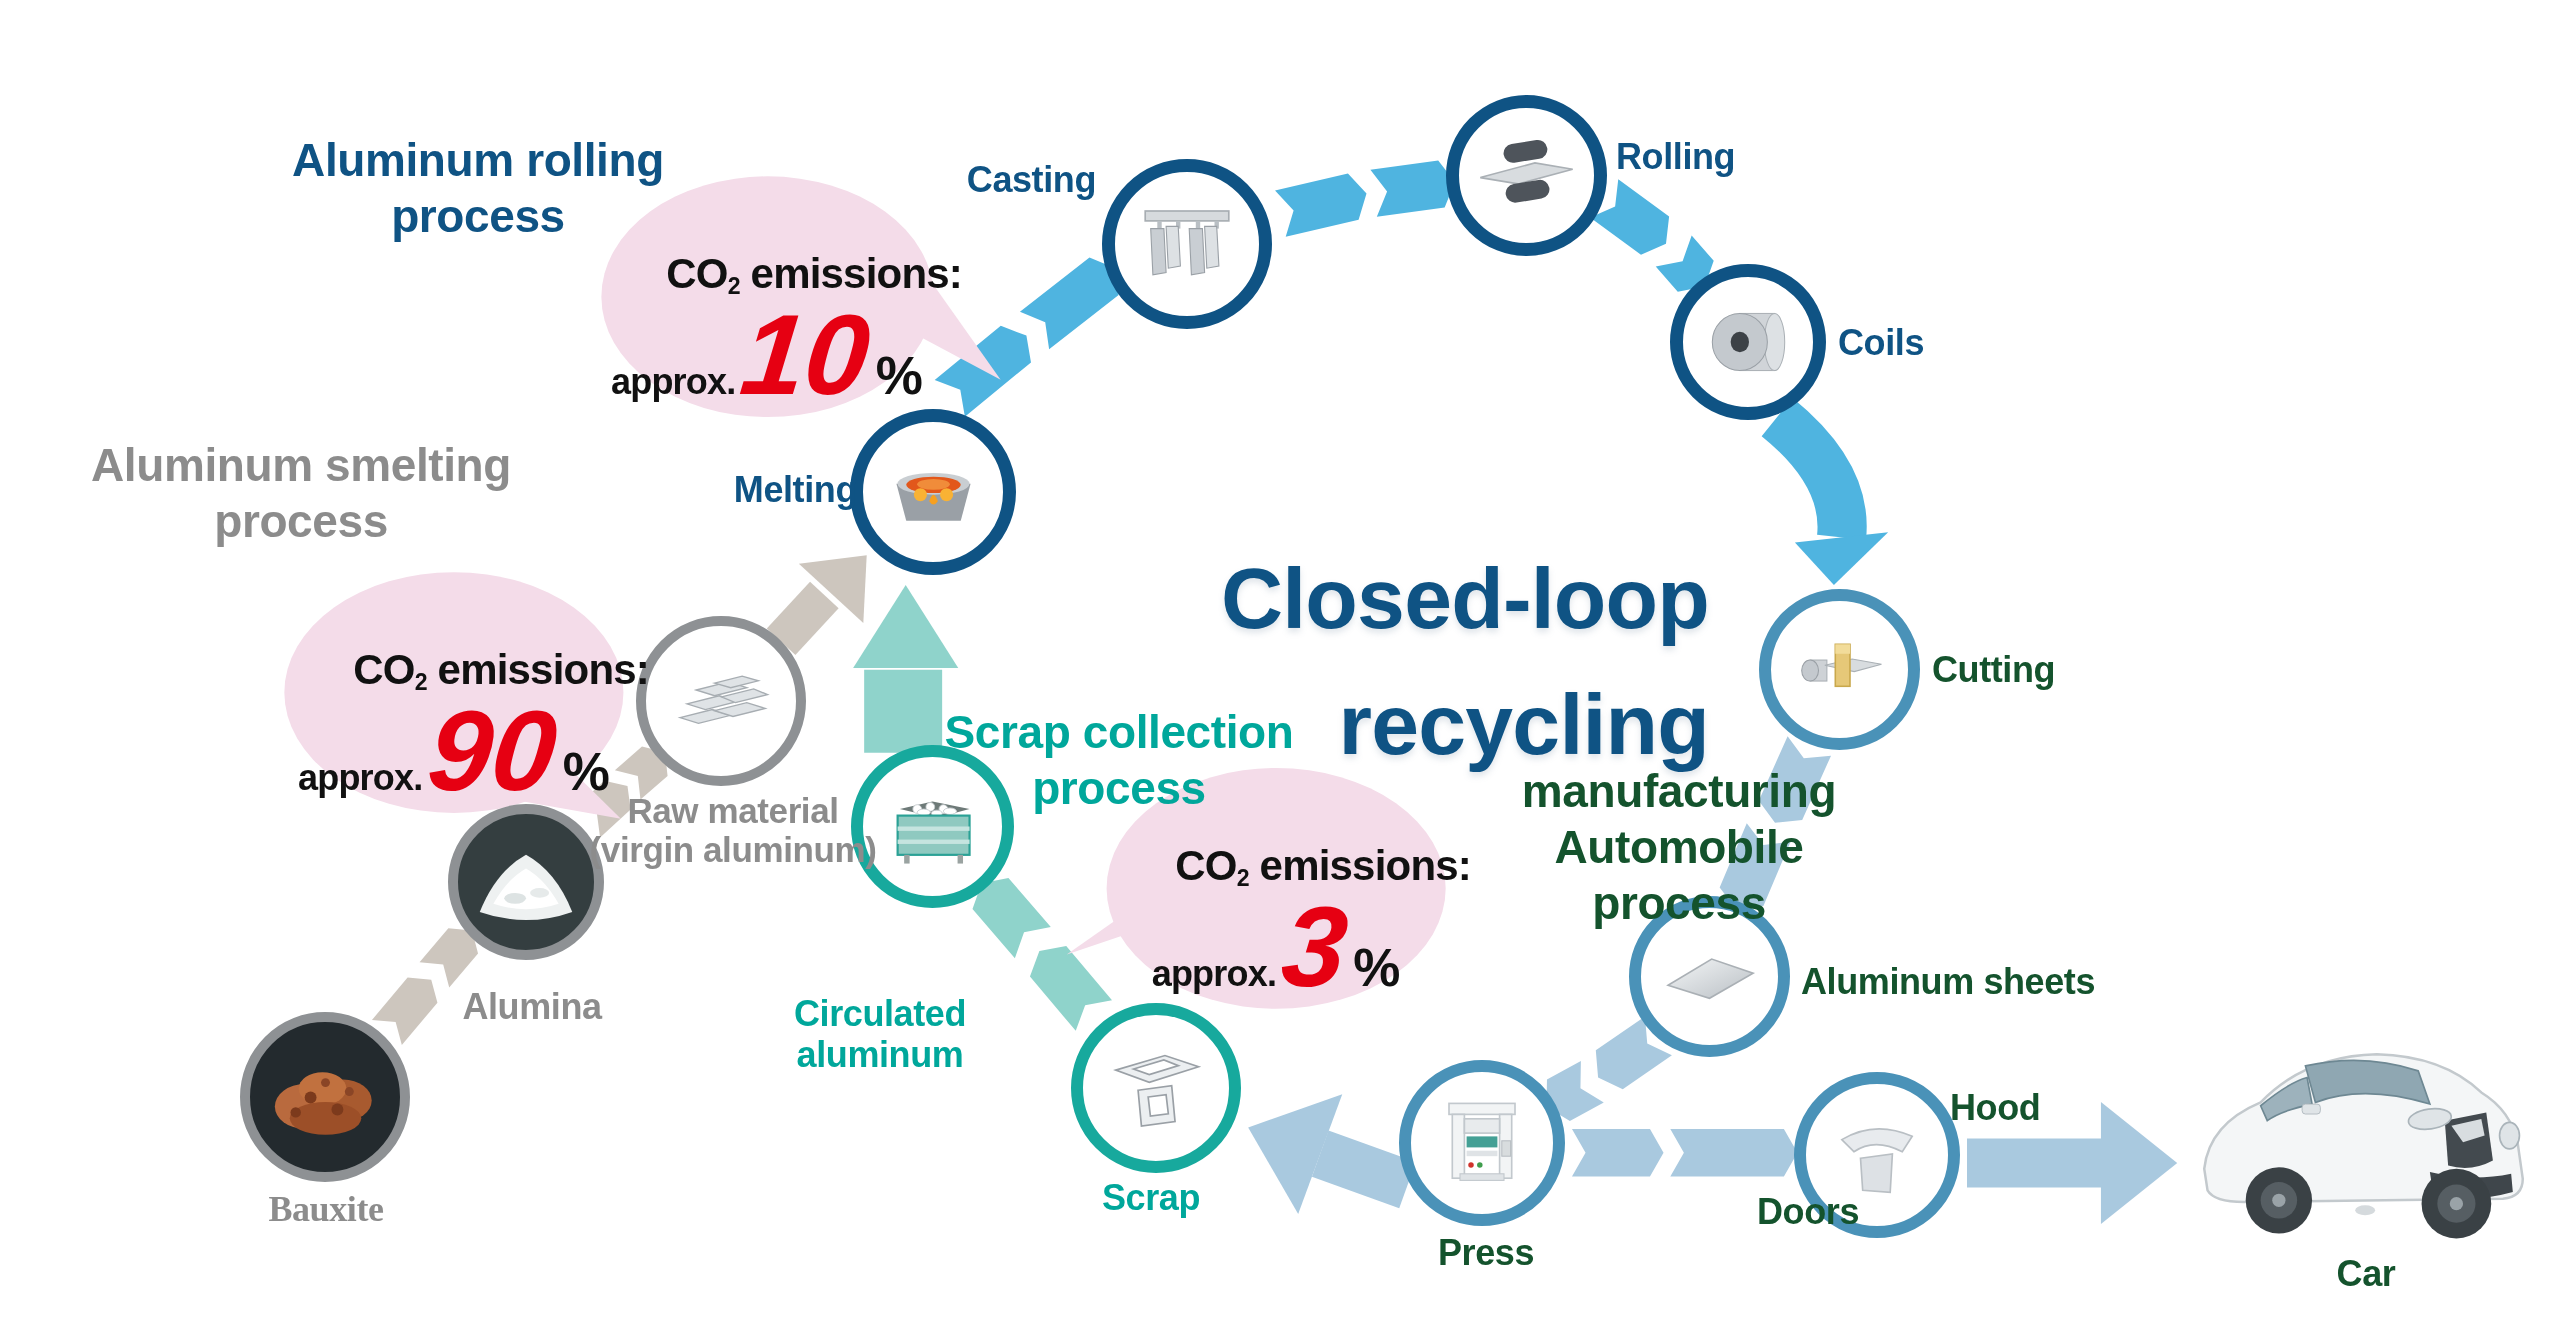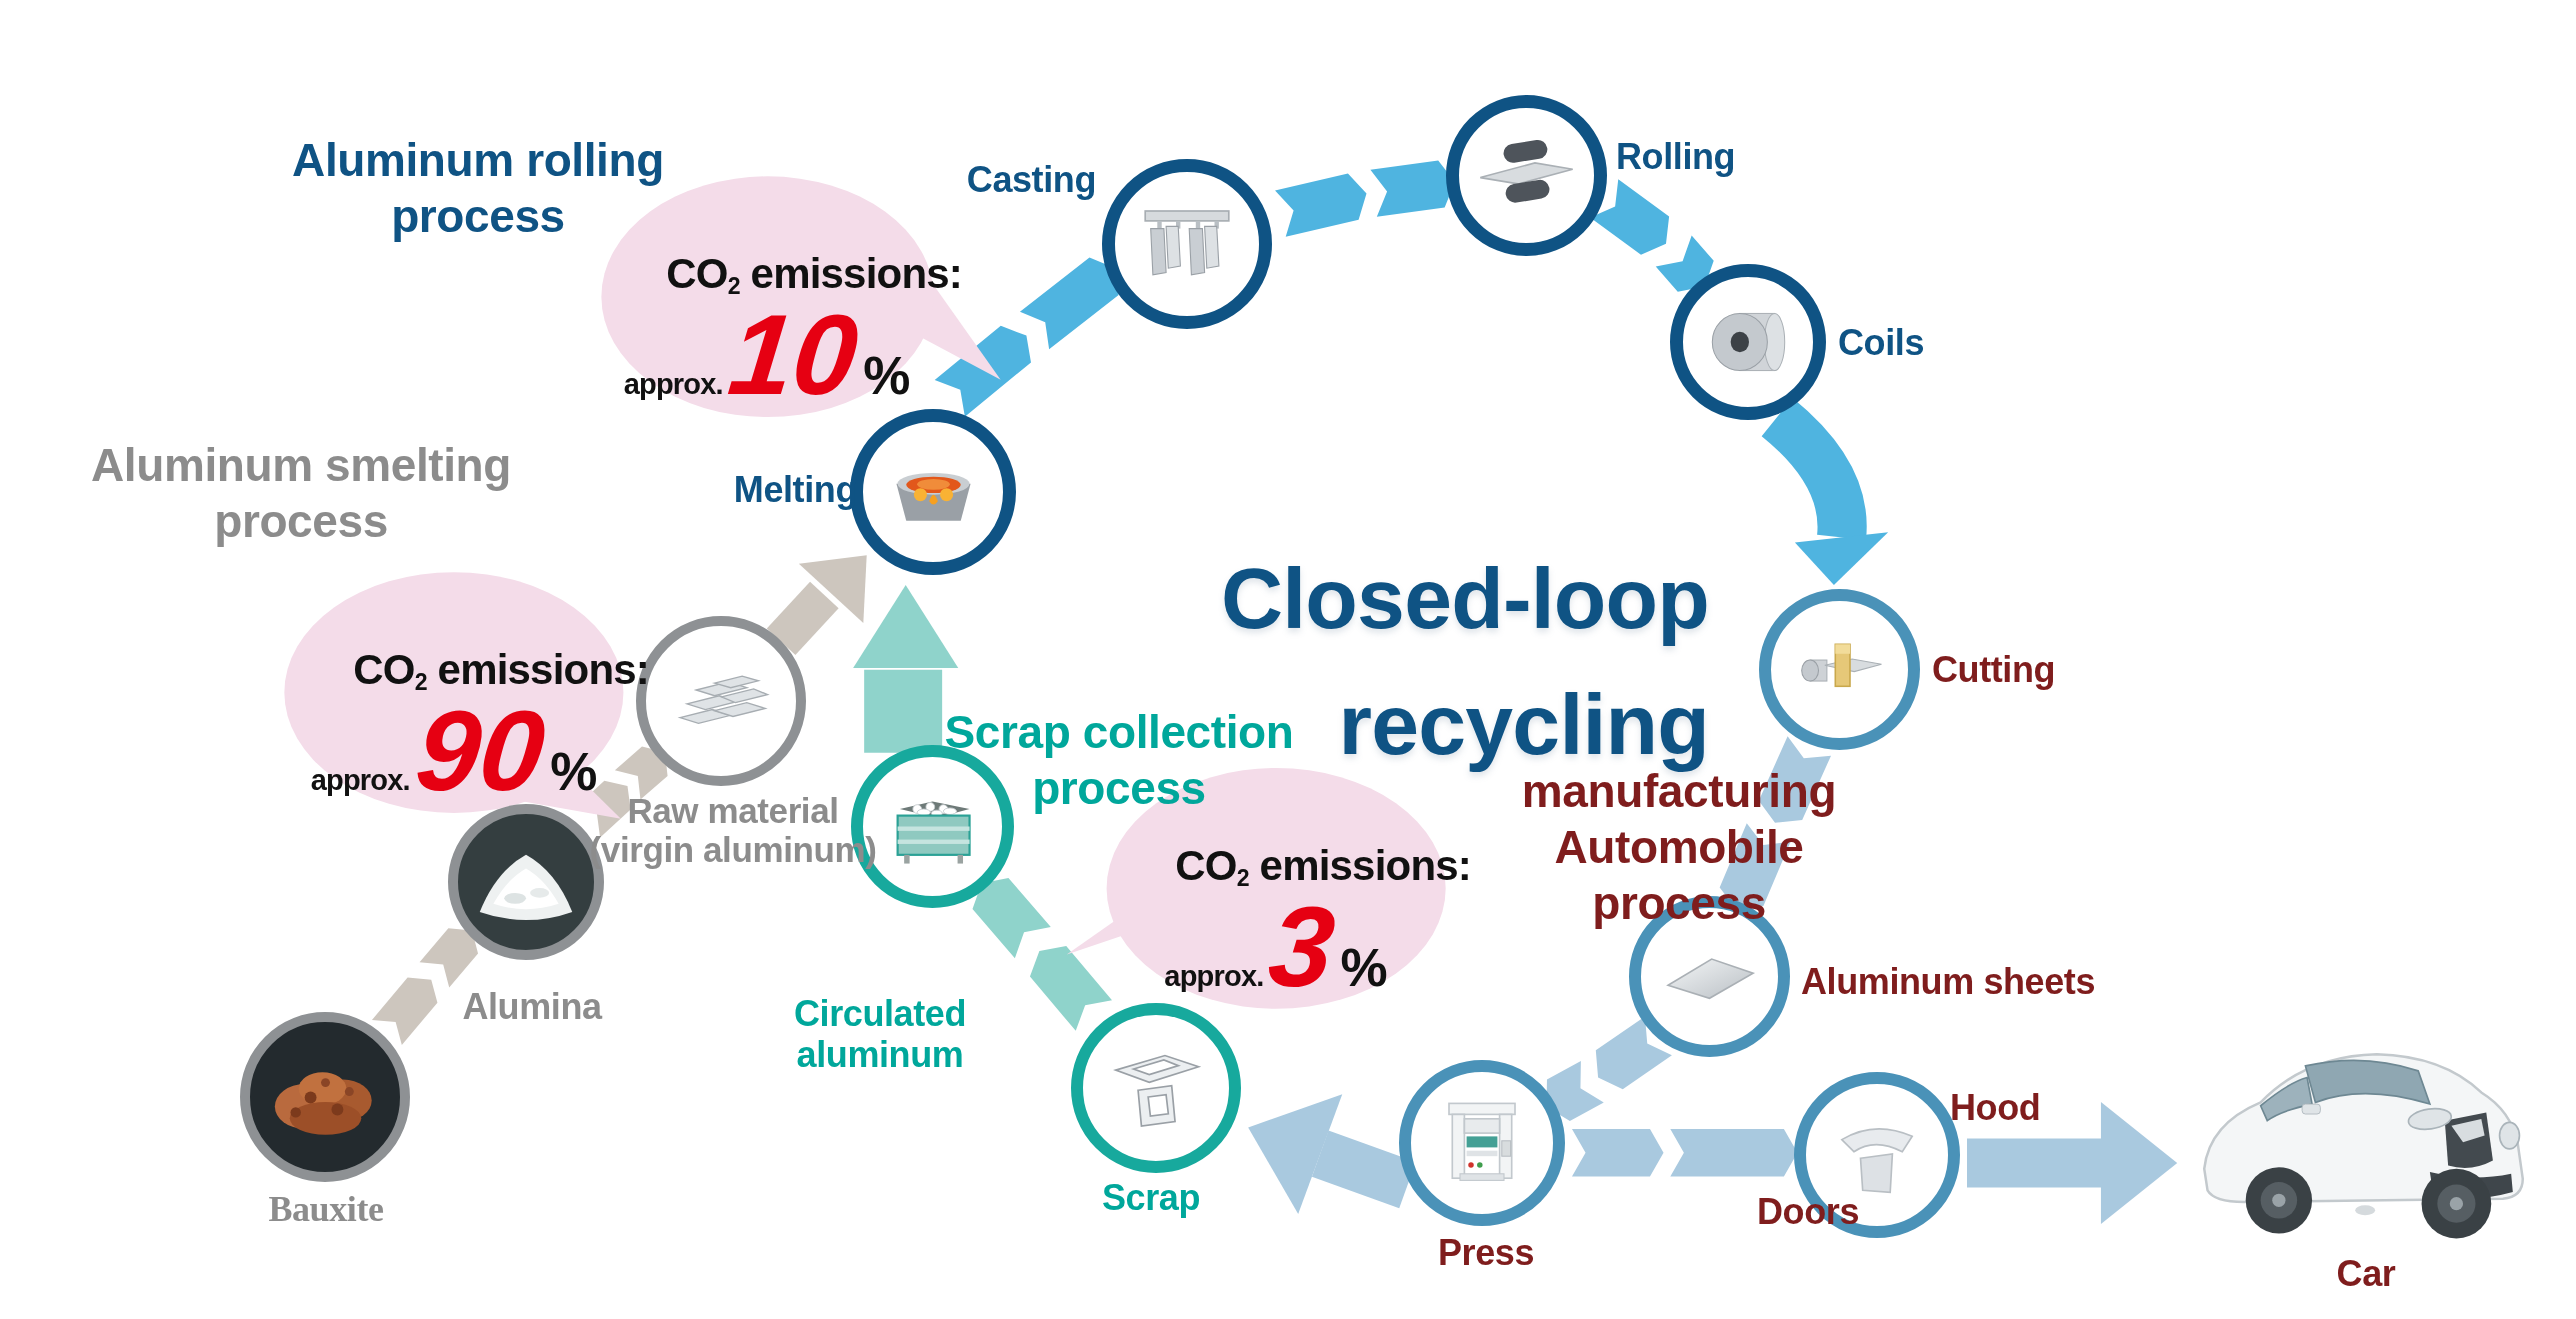--- a/index.html
+++ b/index.html
@@ -9,36 +9,36 @@
   
   .node{position:absolute;border-radius:50%;background:#fff;box-sizing:border-box;
         display:flex;align-items:center;justify-content:center;z-index:2;}
   .ring-navy{border:13.6px solid #0f5384;}
   .ring-med{border:12.7px solid #4a92b8;}
   .ring-teal{border:12px solid #17a99d;}
   .ring-gray{border:10.2px solid #8e9194;}
   .photo-dark{overflow:hidden;}
   
   .nlbl{position:absolute;font-weight:bold;font-size:36px;letter-spacing:-0.4px;z-index:3;white-space:nowrap;}
-  .c-navy{color:#0f5384;} .c-med{color:#7f1d1d;} .c-teal{color:#00a79b;} .c-gray{color:#8c8c8c;}
+  .c-navy{color:#0f5384;} .c-med{color:#14532d;} .c-teal{color:#00a79b;} .c-gray{color:#8c8c8c;}
   .center{transform:translate(-50%,-50%);text-align:center;}
   .vcenter{transform:translate(0,-50%);text-align:center;}
   .rright{transform:translate(-100%,-50%);text-align:right;}
   
   .hdr{position:absolute;font-weight:bold;font-size:46px;line-height:1.22;text-align:center;
        transform:translate(-50%,-50%);z-index:3;white-space:nowrap;letter-spacing:-0.4px;}
   #title{position:absolute;font-weight:bold;font-size:86px;line-height:1.47;color:#0f5384;
        text-align:right;transform:translate(-50%,-50%);z-index:3;white-space:nowrap;letter-spacing:-0.8px;
        text-shadow:0 4.2px 6.8px rgba(130,150,170,0.25);margin-left:32px;}
   
   .bubble-text{position:absolute;width:390px;transform:translate(-50%,-50%);z-index:3;text-align:right;margin-top:32px;}
   .bline1{font-weight:bold;font-size:42px;color:#111111;letter-spacing:-0.8px;}
   .bline1 .sub{font-size:0.55em;vertical-align:-0.25em;}
   .bline2{display:flex;align-items:baseline;justify-content:center;margin-top:1.7px;}
-  .bapprox{font-weight:bold;font-size:29px;color:#111111;letter-spacing:-0.8px;}
+  .bapprox{font-weight:bold;font-size:36px;color:#111111;letter-spacing:-0.8px;}
   .bnum{font-weight:bold;font-style:italic;font-size:114px;line-height:0.95;color:#e60012;
         margin:0 6.8px;transform:skewX(-6deg);}
   .bpct{font-weight:bold;font-size:53px;color:#111111;}
 </style>
 </head>
 <body>
 
 <div id="stage">
 
   <svg class="layer" width="2576" height="1319" viewBox="0 0 3038 1556">

